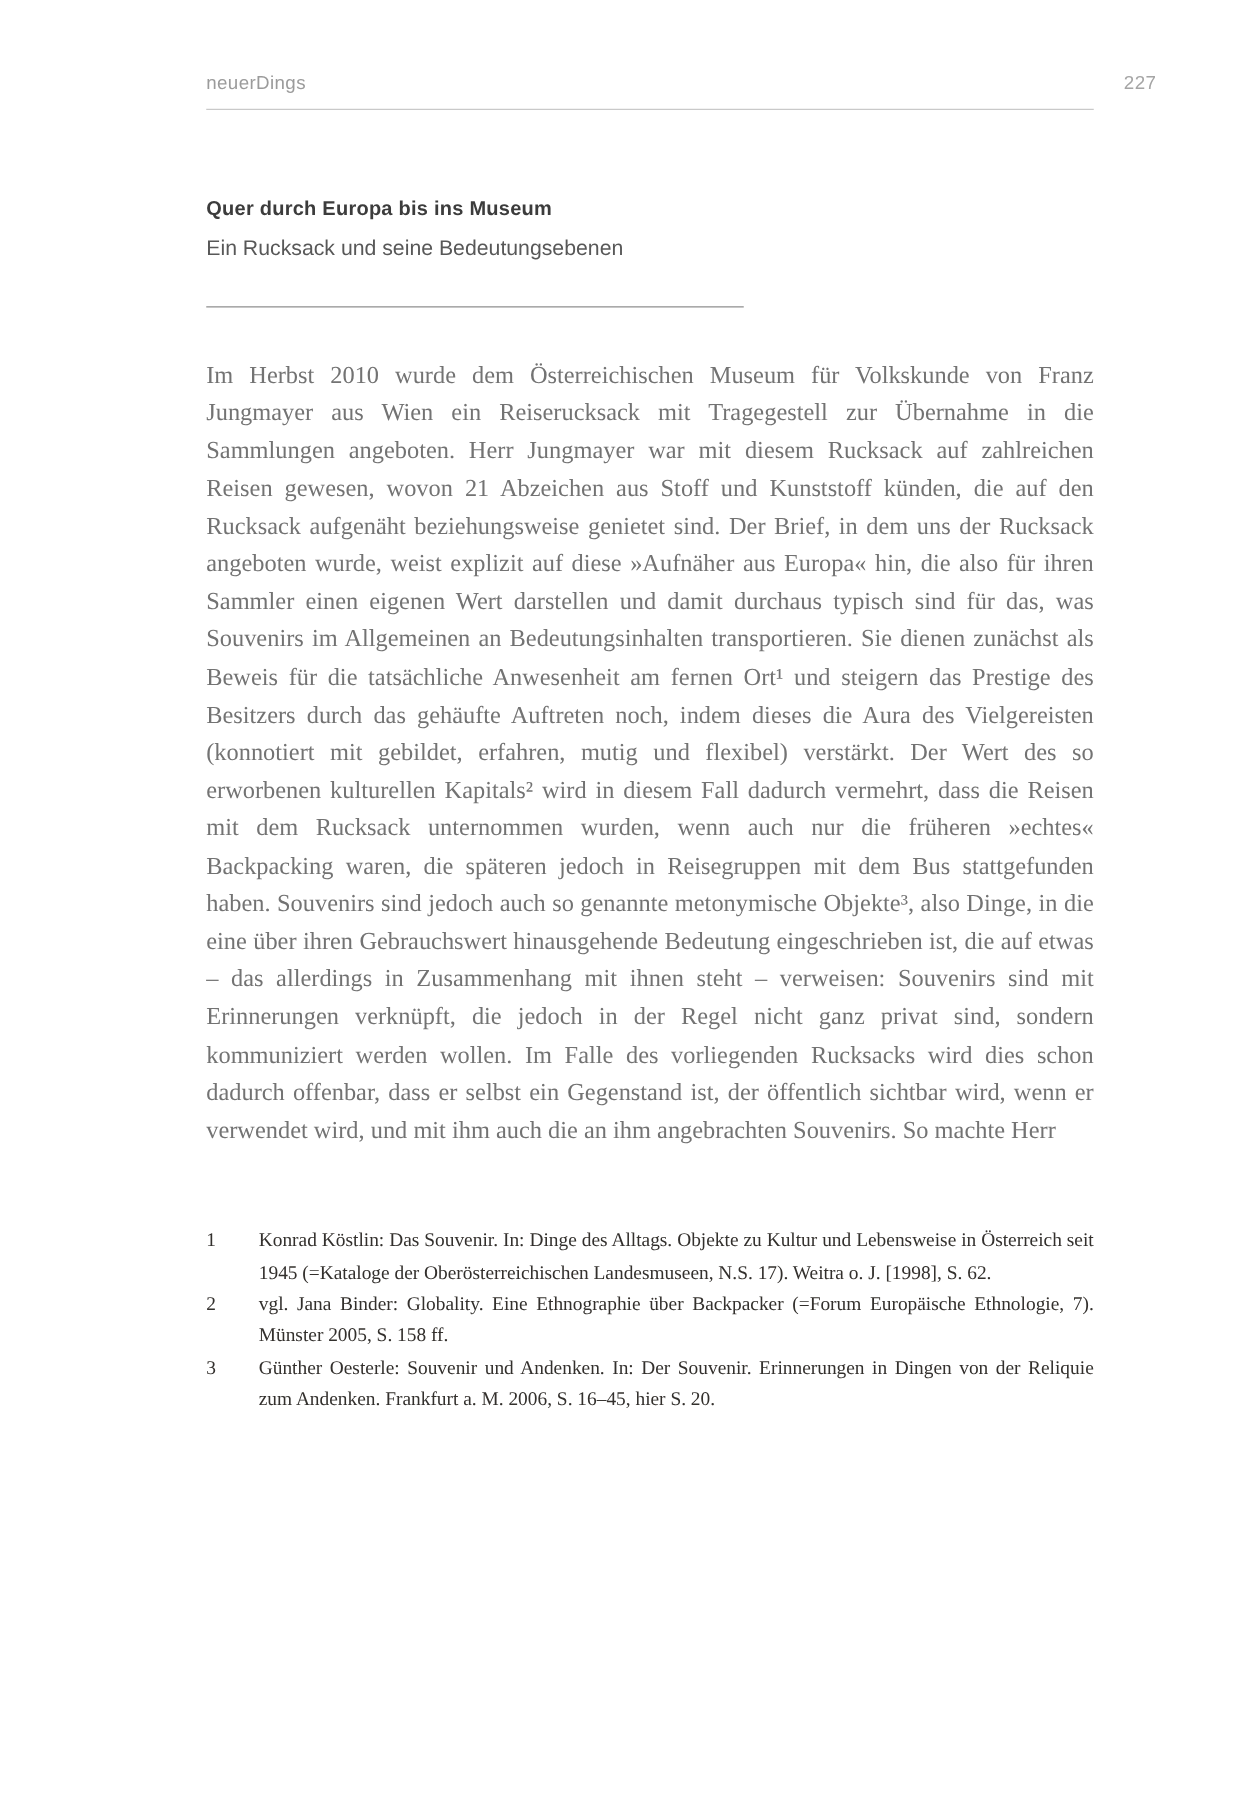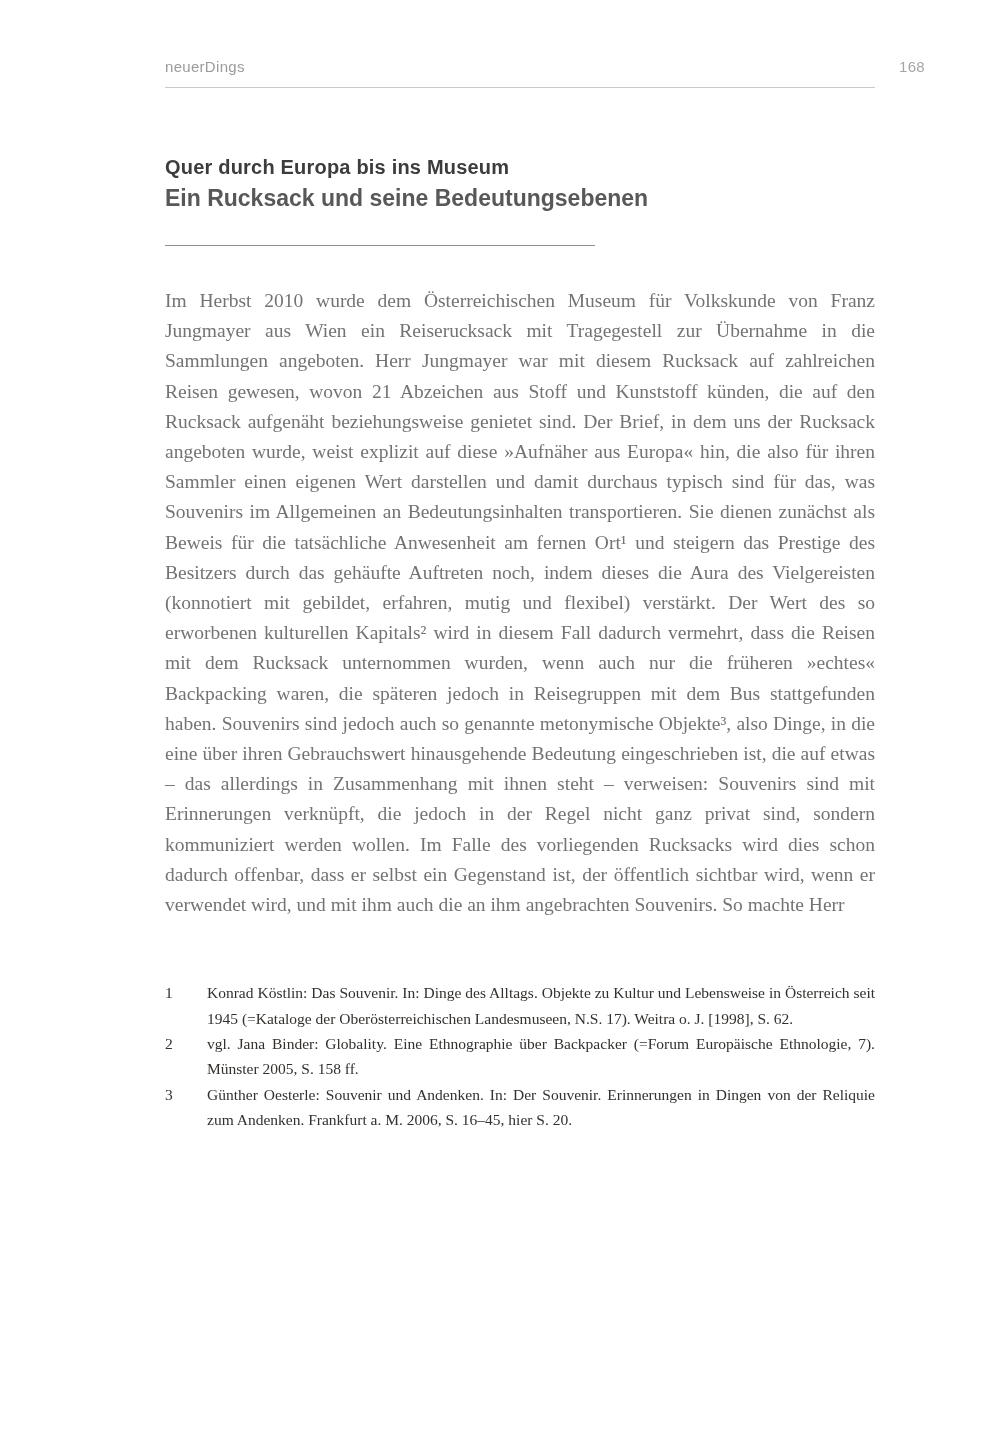--- a/index.html
+++ b/index.html
@@ -36,30 +36,30 @@
     height: 1px;
     width: 710px;
     background: #c9c9c9;
   }
   .title-block {
     margin-top: 64px;
     font-family: "Liberation Sans", sans-serif;
   }
   .chapter-title {
     margin: 0;
-    font-size: 20px;
+    font-size: 16px;
     font-weight: 700;
     line-height: 31px;
     letter-spacing: 0.2px;
     color: #3c3c3c;
   }
   .chapter-subtitle {
     margin: 0;
-    font-size: 23px;
-    font-weight: 700;
+    font-size: 17px;
+    font-weight: 400;
     line-height: 31px;
     color: #585858;
   }
   .title-rule {
     margin-top: 31px;
     height: 1px;
     width: 430px;
     background: #8f8f8f;
   }
   .body-text {
@@ -96,21 +96,21 @@
     -webkit-hyphens: auto;
   }
 </style>
 </head>
 <body>
 
 <div class="page">
 
   <header class="running-head">
     <span class="running-title">neuerDings</span>
-    <span class="page-number">168</span>
+    <span class="page-number">227</span>
   </header>
   <div class="head-rule"></div>
 
   <section class="title-block">
     <h1 class="chapter-title">Quer durch Europa bis ins Museum</h1>
     <h2 class="chapter-subtitle">Ein Rucksack und seine Bedeutungsebenen</h2>
     <div class="title-rule"></div>
   </section>
 
   <main class="body-text">

